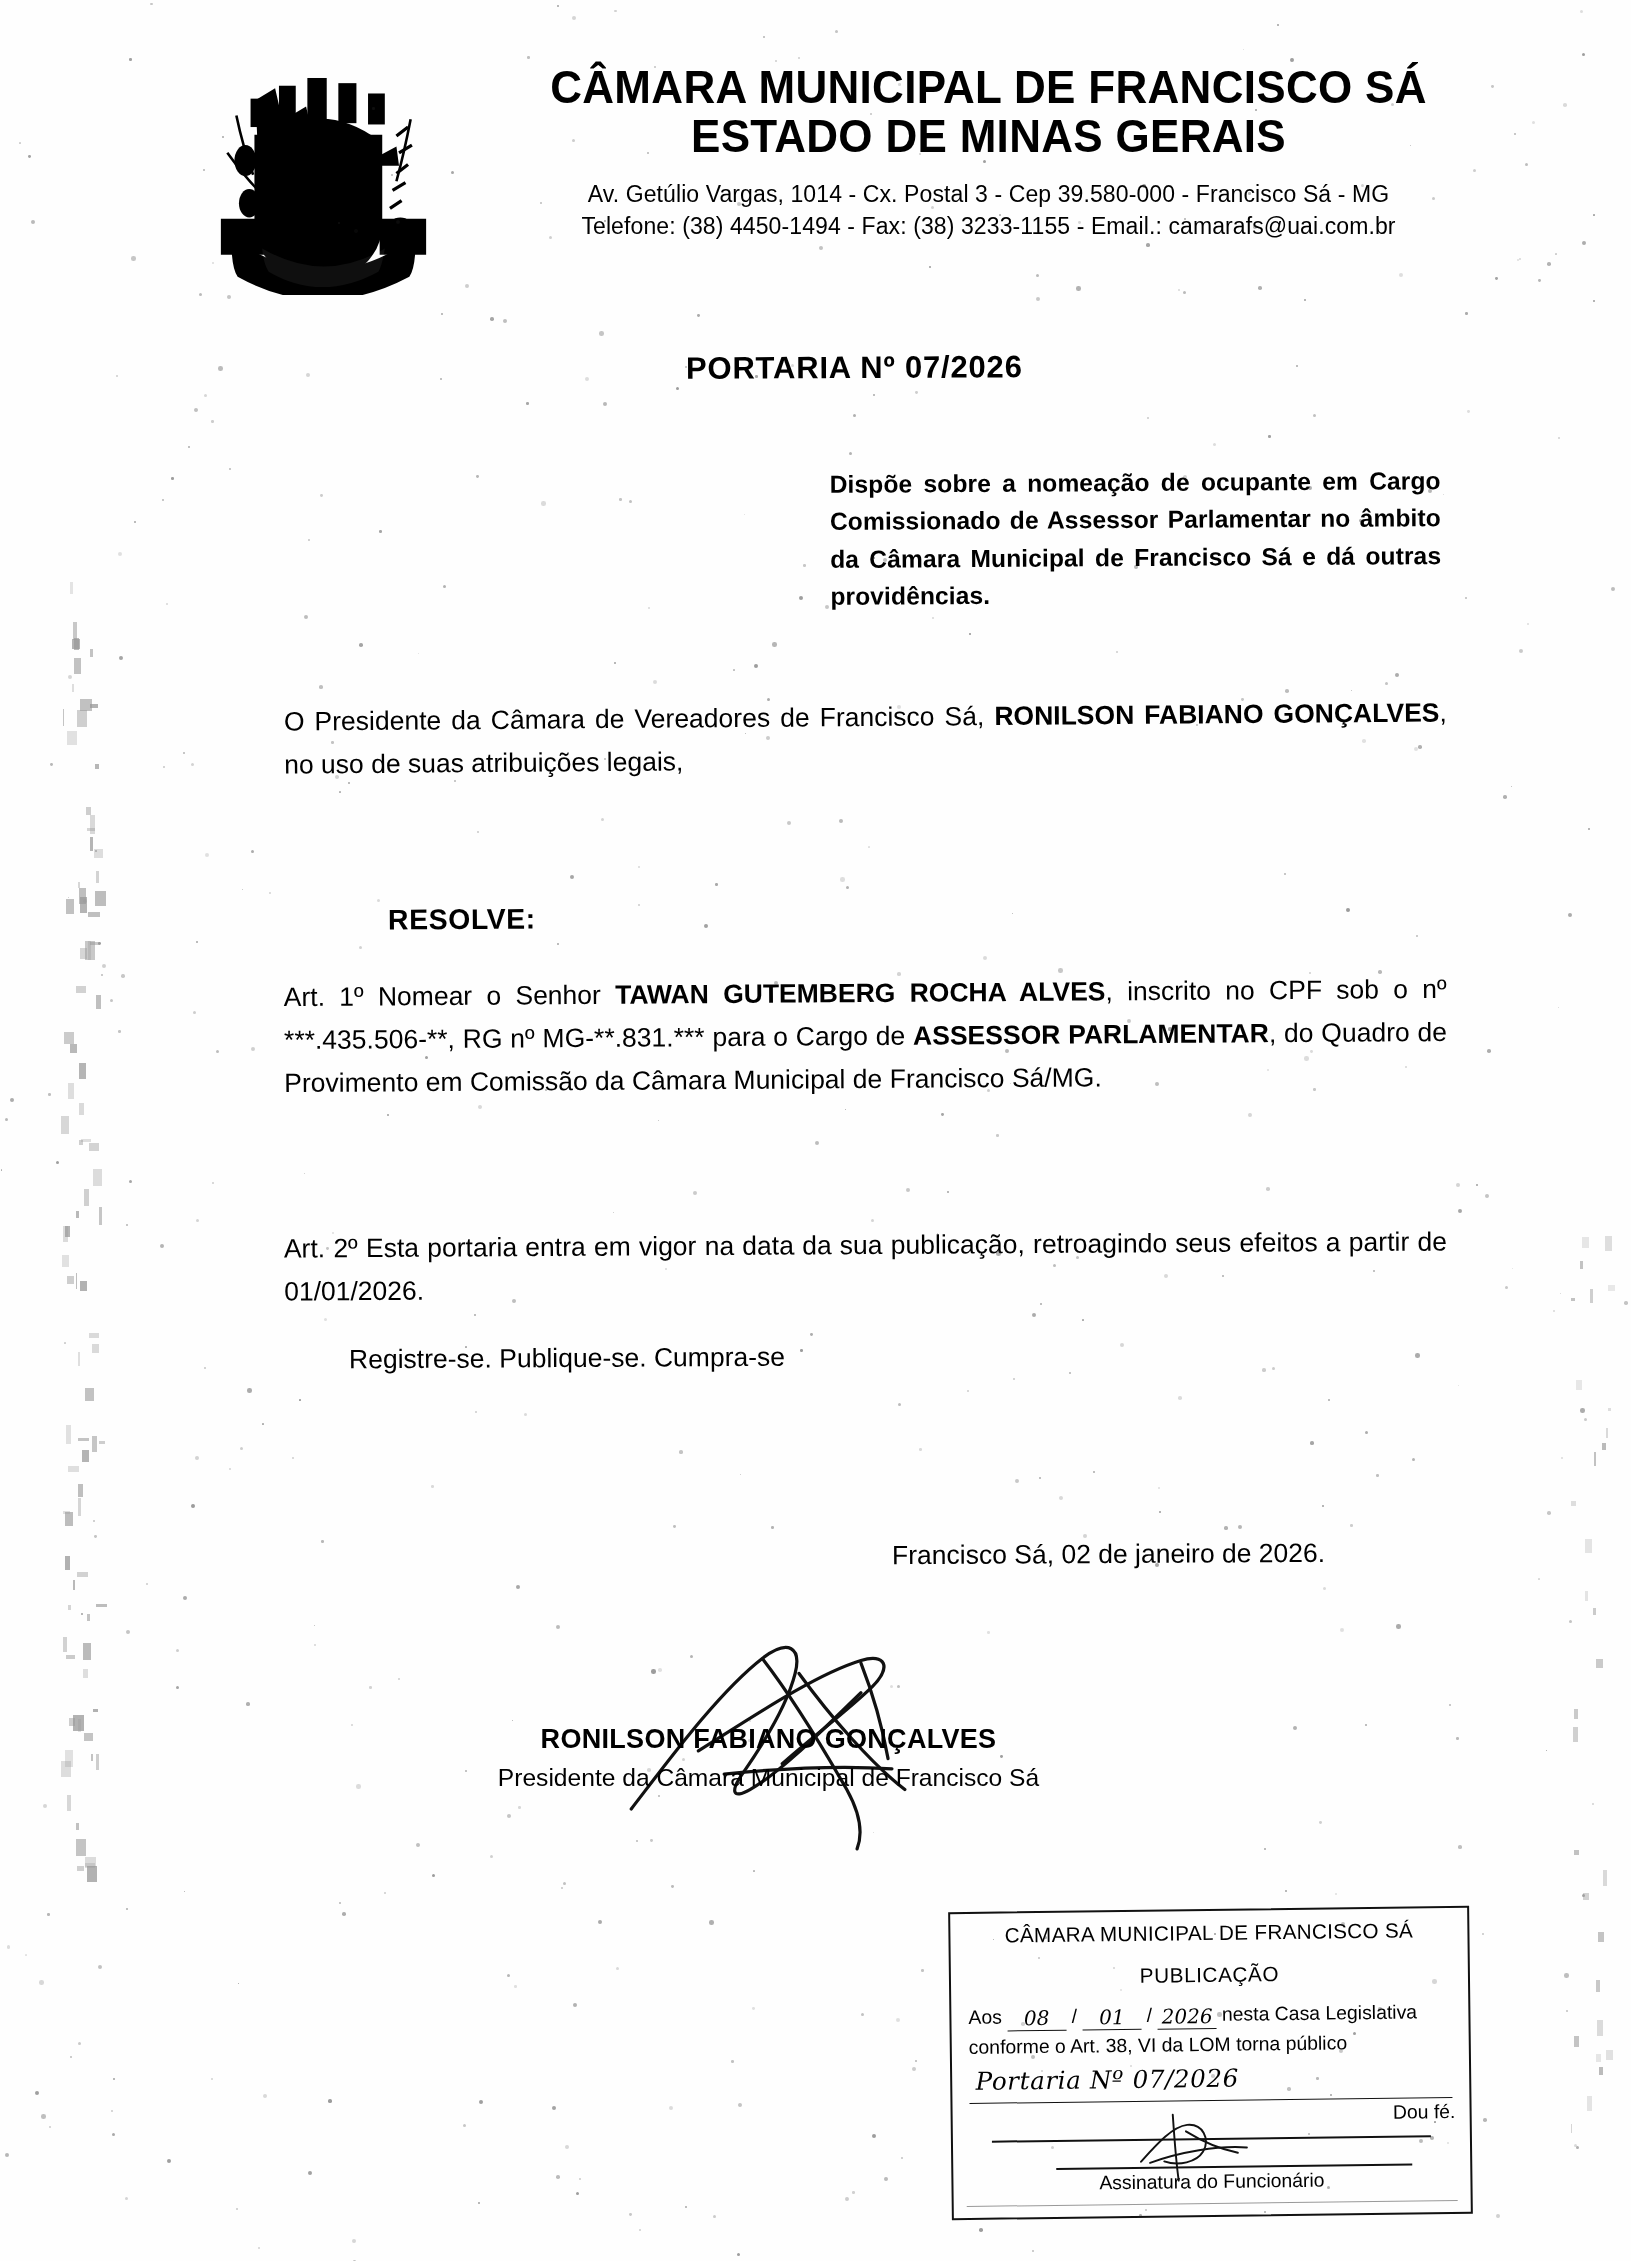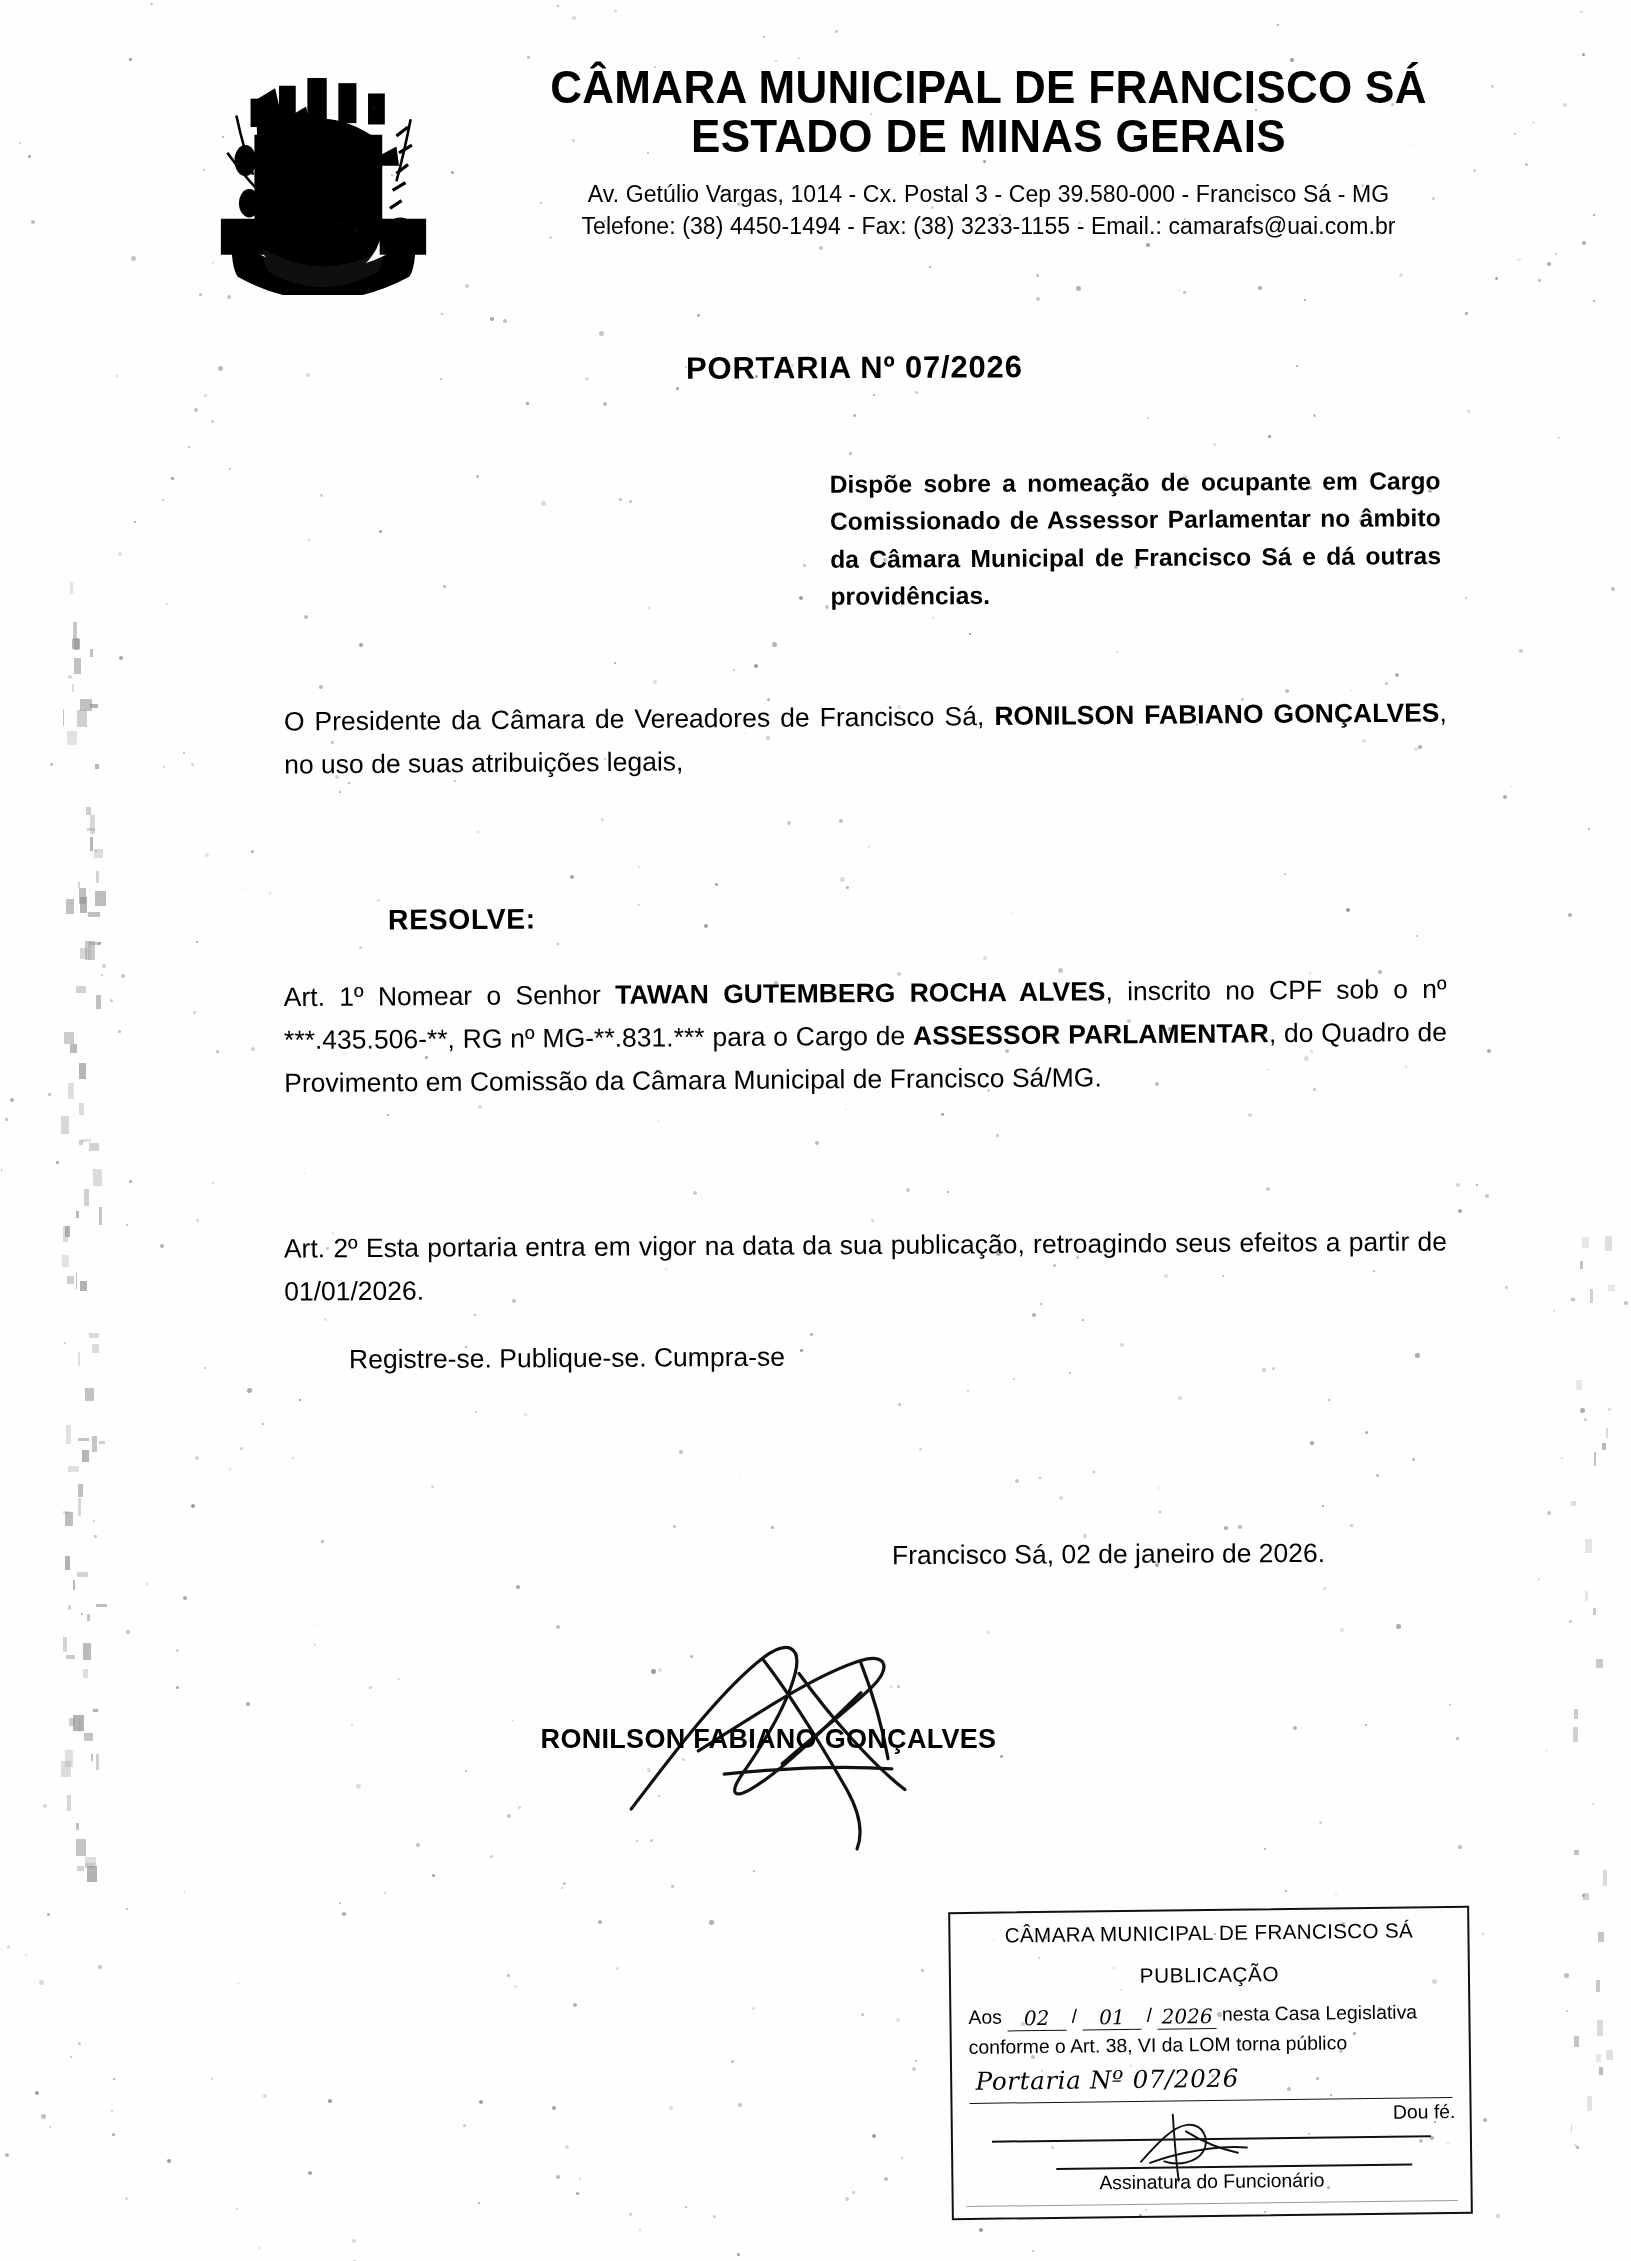--- a/index.html
+++ b/index.html
@@ -344,29 +344,30 @@
         <path d="M300 98 C 340 150, 390 230, 430 300 C 450 336, 456 366, 446 392"></path>
         <path d="M356 120 C 404 186, 468 260, 520 300"></path>
         <path d="M452 104 C 470 150, 486 208, 494 252"></path>
         <path d="M240 276 C 320 268, 420 262, 500 268"></path>
       </g>
     </svg>
   </div>
 
   <div class="sig-block">
     <div class="sig-name">RONILSON FABIANO GONÇALVES</div>
+    <div class="sig-role2">Presidente da Câmara Municipal de Francisco Sá</div>
   </div>
 
   <div class="stamp">
     <div class="stamp-title">CÂMARA MUNICIPAL DE FRANCISCO SÁ</div>
     <div class="stamp-sub">PUBLICAÇÃO</div>
 
     <div class="stamp-line">
       <span>Aos</span>
-      <span class="blank">02</span> /
+      <span class="blank">08</span> /
       <span class="blank">01</span> /
       <span class="blank">2026</span>
       <span>nesta Casa Legislativa</span>
     </div>
 
     <div class="stamp-line2">conforme o Art. 38, VI da LOM torna público</div>
 
     <div class="stamp-rule">
       <span class="hand-portaria">Portaria  Nº  07/2026</span>
     </div>

